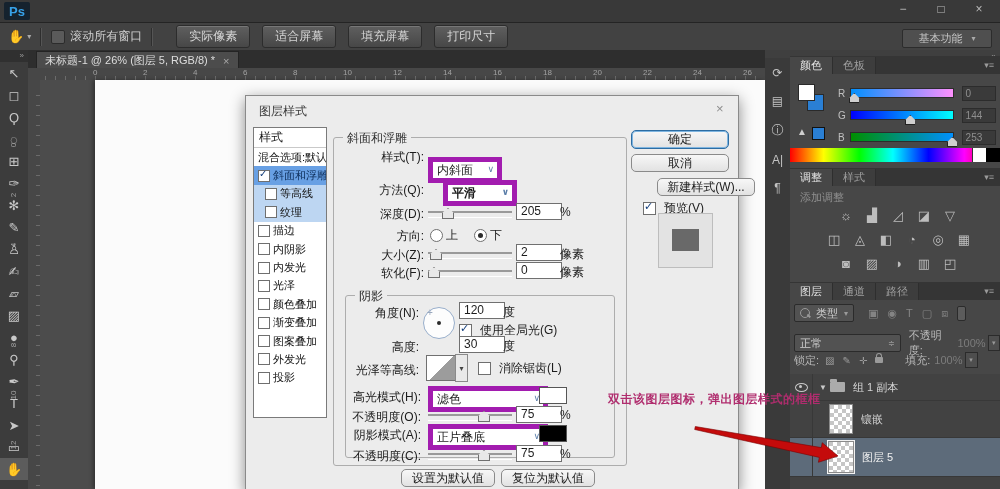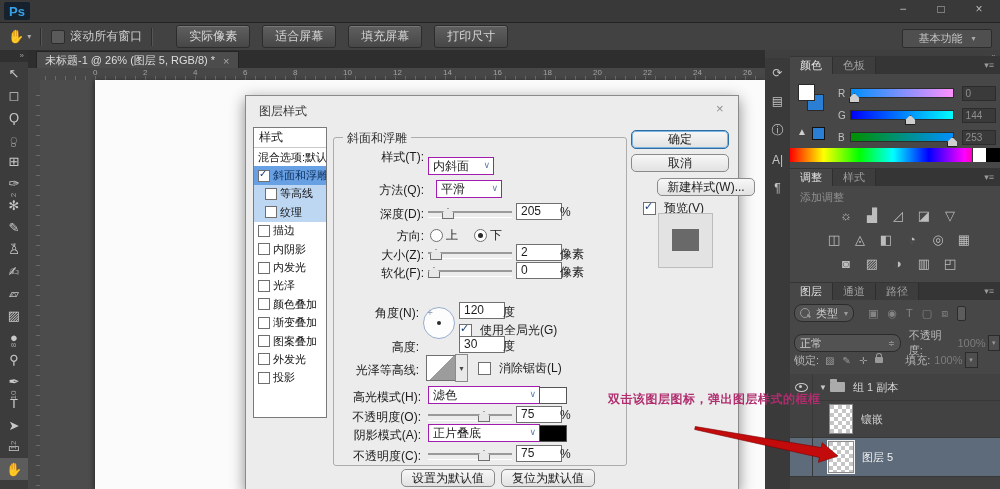--- a/index.html
+++ b/index.html
@@ -56,21 +56,21 @@
   .style-list{position:absolute;left:7px;top:31px;width:72px;height:289px;background:#fff;border:1px solid #7a7a7a;}
   .sl-header{height:19px;line-height:19px;padding-left:5px;border-bottom:1px solid #c9c9c9;font-size:12px;}
   .sl-row{height:18.4px;display:flex;align-items:center;padding-left:4px;font-size:11px;color:#141414;white-space:nowrap;overflow:hidden;}
   .sl-row.sel{background:#68a0e4;color:#0a2a55;}
   .sl-row.sub{background:#bdd6f2;padding-left:11px;}
   .cbx{width:10px;height:10px;background:#fff;border:1px solid #6f6f6f;margin-right:3px;position:relative;flex:none;}
   .cbx.on::after{content:"✓";position:absolute;left:0px;top:-3px;font-size:10px;color:#123d7c;}
   .gbox{position:absolute;border:1px solid #adadad;border-radius:3px;}
   .legend{position:absolute;top:-8px;left:9px;background:#ececec;padding:0 4px;font-size:12px;color:#2e2e2e;white-space:nowrap;}
   .fld-label{position:absolute;text-align:right;font-size:12px;color:#1c1c1c;white-space:nowrap;}
-  .combo{position:absolute;background:#fff;border:1px solid #a21caf;display:flex;align-items:center;padding:0 4px;font-size:12px;}
+  .combo{position:absolute;background:#fff;border:5px solid #a21caf;display:flex;align-items:center;padding:0 4px;font-size:12px;}
   .combo::after{content:"∨";position:absolute;right:3px;top:2px;font-size:9px;color:#5a7da8;}
   .num-input{position:absolute;background:#fff;border:1px solid #707070;font-size:12px;padding:0 4px;line-height:15px;}
   .unit{position:absolute;font-size:12px;color:#1c1c1c;}
   .slider{position:absolute;height:4px;border-top:2px solid #9a9a9a;border-bottom:1px solid #fff;}
   .thumb{position:absolute;top:-5px;width:10px;height:9px;background:#e8e8e8;border:1px solid #707070;
          clip-path:polygon(50% 0,100% 45%,100% 100%,0 100%,0 45%);}
   .wcheck{position:absolute;display:flex;align-items:center;gap:8px;font-size:12px;color:#1c1c1c;white-space:nowrap;}
   .wbox{width:11px;height:11px;background:#fff;border:1px solid #6f6f6f;position:relative;flex:none;}
   .wbox.on::after{content:"✓";position:absolute;left:0;top:-3px;font-size:11px;color:#123d7c;}
   .radio{display:flex;align-items:center;gap:3px;font-size:12px;position:absolute;}
@@ -116,21 +116,21 @@
   .spectrum{position:absolute;left:0px;top:92px;width:210px;height:14px;
             background:linear-gradient(90deg,#f00,#ff0 16%,#0f0 33%,#0ff 49%,#00f 66%,#f0f 83%,#f00 97%);}
   .spec-white{position:absolute;right:14px;top:0;width:13px;height:14px;background:#fff;border-left:1px solid #333;}
   .spec-black{position:absolute;right:0;top:0;width:14px;height:14px;background:#000;}
   
   .adj-hint{position:absolute;left:10px;top:22px;font-size:11px;color:#8f8f8f;}
   .adj-row{position:absolute;display:flex;gap:10px;}
   .adj-icon{width:16px;text-align:center;color:#bdbdbd;font-size:13px;}
   
   .lp-row{position:absolute;left:4px;display:flex;align-items:center;font-size:11px;color:#b8b8b8;}
-  .lp-combo{background:#525252;border:1px solid #2b2b2b;border-radius:8px;height:16px;display:flex;align-items:center;
+  .lp-combo{background:#525252;border:1px solid #2b2b2b;border-radius:2px;height:16px;display:flex;align-items:center;
             padding:0 5px;gap:6px;color:#cfcfcf;font-size:11px;}
   .dd-arrow{font-size:8px;color:#9a9a9a;}
   .dim{color:#7c7c7c;}
   .mini-dd{width:11px;height:14px;background:#4e4e4e;border:1px solid #2b2b2b;font-size:7px;color:#999;
            display:inline-flex;align-items:center;justify-content:center;margin-left:2px;}
   .search-glyph{width:8px;height:8px;border:1.5px solid #9a9a9a;border-radius:50%;position:relative;display:inline-block;}
   .search-glyph::after{content:"";position:absolute;left:6px;top:6px;width:4px;height:1.5px;background:#9a9a9a;transform:rotate(45deg);}
   .filt-icons{display:flex;gap:9px;margin-left:14px;color:#848484;font-size:11px;align-items:center;}
   .lockicons{display:flex;gap:8px;margin-left:6px;color:#9a9a9a;font-size:10px;align-items:center;}
   .lock-shape{width:8px;height:6px;background:#9a9a9a;border-radius:1px;position:relative;display:inline-block;}
@@ -518,21 +518,21 @@
         </div>
     </div>
 
     <div class="gbox" style="left:87px;top:41px;width:292px;height:327px;">
       <span class="legend">斜面和浮雕</span>
     </div>
 
     <span class="fld-label" style="left:98px;top:53px;width:80px;">样式(T):</span>
     <span class="combo" style="left:182px;top:61px;width:56px;height:16px;">内斜面</span>
     <span class="fld-label" style="left:98px;top:86px;width:80px;">方法(Q):</span>
-    <span class="combo" style="left:190px;top:84px;width:56px;height:16px;">平滑</span>
+    <span class="combo" style="left:197px;top:84px;width:56px;height:16px;font-weight:bold;">平滑</span>
     <span class="fld-label" style="left:98px;top:110px;width:80px;">深度(D):</span>
     <span class="slider" style="left:182px;top:115px;width:84px;">
         <span class="thumb" style="left:14px;"></span>
       </span>
     <span class="num-input" style="left:270px;top:107px;width:36px;">205</span>
     <span class="unit" style="left:314px;top:109px;">%</span>
     <span class="fld-label" style="left:98px;top:132px;width:80px;">方向:</span>
     <span class="radio" style="left:184px;top:131px;">
         <span class="rdot"></span>
         <span>上</span>
@@ -547,20 +547,23 @@
       </span>
     <span class="num-input" style="left:270px;top:148px;width:36px;">2</span>
     <span class="unit" style="left:314px;top:150px;">像素</span>
     <span class="fld-label" style="left:98px;top:169px;width:80px;">软化(F):</span>
     <span class="slider" style="left:182px;top:174px;width:84px;">
         <span class="thumb" style="left:0px;"></span>
       </span>
     <span class="num-input" style="left:270px;top:166px;width:36px;">0</span>
     <span class="unit" style="left:314px;top:168px;">像素</span>
 
+    <div class="gbox" style="left:99px;top:199px;width:268px;height:161px;">
+      <span class="legend">阴影</span>
+    </div>
     <span class="fld-label" style="left:98px;top:209px;width:75px;">角度(N):</span>
     <span class="dial" style="left:177px;top:211px;"></span>
     <span class="num-input" style="left:213px;top:206px;width:36px;">120</span>
     <span class="unit" style="left:257px;top:208px;">度</span>
     <span class="wcheck" style="left:213px;top:226px;">
       <span class="wbox on"></span>
       <span>使用全局光(G)</span>
     </span>
     <span class="fld-label" style="left:98px;top:243px;width:75px;">高度:</span>
     <span class="num-input" style="left:213px;top:240px;width:36px;">30</span>

